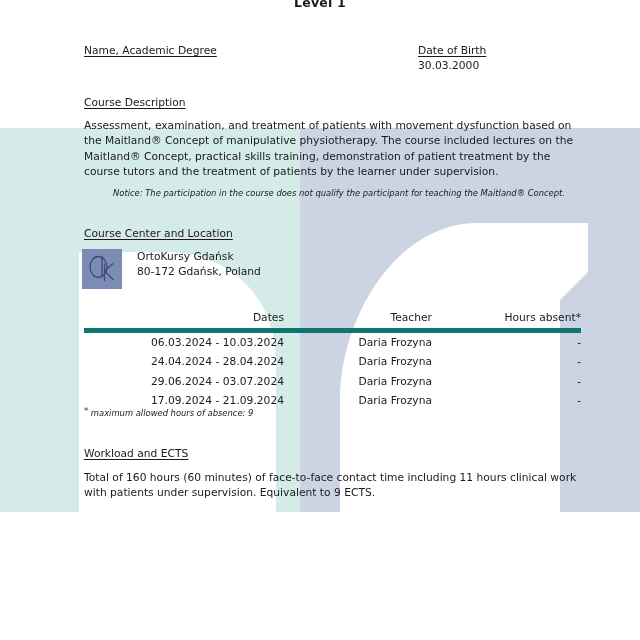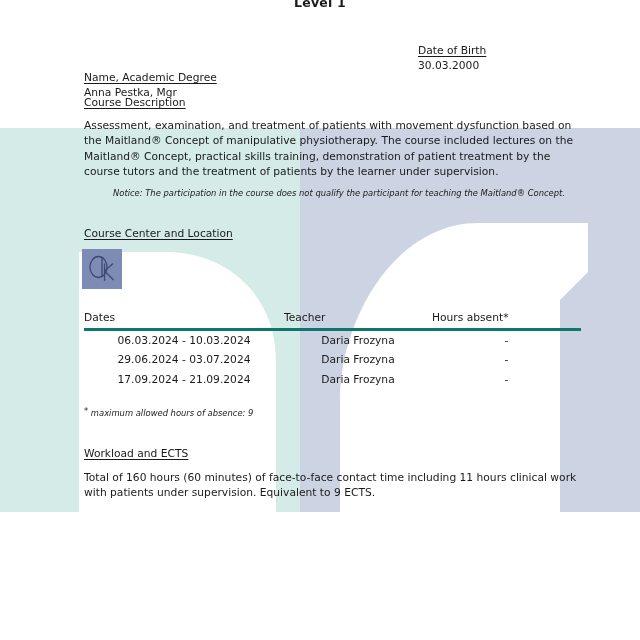--- a/index.html
+++ b/index.html
@@ -101,28 +101,28 @@
 
   
   .tbl {
     position: absolute;
     left: 84px; top: 311px;
     width: 497px;
     border-collapse: collapse;
     font-size: 10.7px;
   }
   .tbl th {
-    text-align: left;
+    text-align: right;
     font-weight: normal;
     padding: 0 0 4px 0;
-    border-bottom: 3px solid #0f766e;
+    border-bottom: 5px solid #0f766e;
     white-space: nowrap;
   }
   .tbl td {
-    text-align: center;
+    text-align: right;
     padding: 3.2px 0 3.0px 0;
     white-space: nowrap;
   }
   .col-dates  { width: 200px; }
   .col-teach  { width: 148px; }
   .col-hours  { width: 149px; }
 
   .tbl-note {
     position: absolute;
     left: 84px; top: 406px;
@@ -161,23 +161,22 @@
     <path fill="#ffffff" d="M588,223 L588,272 L560,300 L560,512 L340,512
              L340,400
              C340,318 396,223 478,223 Z"></path>
   </g>
 </svg>
 
 <div id="doc">
 
   <div class="page-title">Level 1</div>
 
-  <div class="fld" style="left:84px; top:44px;margin-top:27px;">
+  <div class="fld" style="left:84px; top:44px;">
     <div class="lbl">Name, Academic Degree</div>
-    <div class="val">Anna Pestka, Mgr</div>
   </div>
 
   <div class="fld" style="left:418px; top:44px;">
     <div class="lbl">Date of Birth</div>
     <div class="val">30.03.2000</div>
   </div>
 
   <div class="sec-head" style="left:84px; top:96px;">Course Description</div>
 
   <div class="para" style="left:84px; top:118px;">Assessment, examination, and treatment of patients with movement dysfunction based on the Maitland® Concept of manipulative physiotherapy. The course included lectures on the Maitland® Concept, practical skills training, demonstration of patient treatment by the course tutors and the treatment of patients by the learner under supervision.</div>
@@ -189,36 +188,45 @@
   <div class="logo">
     <svg width="40" height="40" viewBox="0 0 40 40">
       <ellipse cx="16.5" cy="18" rx="8.5" ry="10.5" fill="none" stroke="#3d4a71" stroke-width="1.3"></ellipse>
       <path d="M20,27.5 L20,8.5" fill="none" stroke="#3d4a71" stroke-width="1.3"></path>
       <path d="M22.5,14.5 L22.5,32" fill="none" stroke="#3d4a71" stroke-width="1.3"></path>
       <path d="M22.5,22 L31,14.5" fill="none" stroke="#3d4a71" stroke-width="1.3"></path>
       <path d="M22.5,22 L31.5,31" fill="none" stroke="#3d4a71" stroke-width="1.3"></path>
     </svg>
   </div>
 
+  <div class="center-lines">
+    <div>OrtoKursy Gdańsk</div>
+    <div>80-172 Gdańsk, Poland</div>
+  </div>
 
   <table class="tbl">
     <thead>
       <tr>
         <th class="col-dates">Dates</th>
         <th class="col-teach">Teacher</th>
         <th class="col-hours">Hours absent*</th>
       </tr>
     </thead>
     <tbody>
       <tr>
         <td>06.03.2024 - 10.03.2024</td>
         <td>Daria Frozyna</td>
         <td>-</td>
       </tr>
       <tr>
+        <td>24.04.2024 - 28.04.2024</td>
+        <td>Daria Frozyna</td>
+        <td>-</td>
+      </tr>
+      <tr>
         <td>29.06.2024 - 03.07.2024</td>
         <td>Daria Frozyna</td>
         <td>-</td>
       </tr>
       <tr>
         <td>17.09.2024 - 21.09.2024</td>
         <td>Daria Frozyna</td>
         <td>-</td>
       </tr>
     </tbody>

